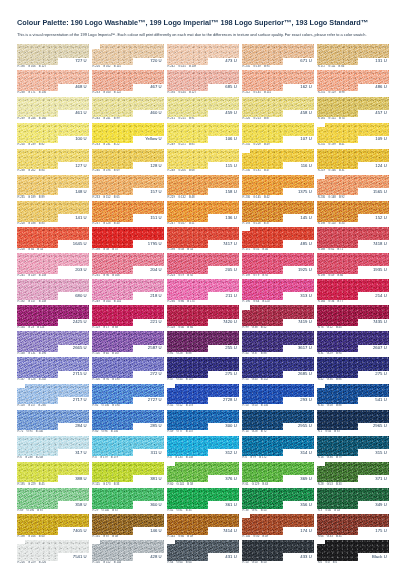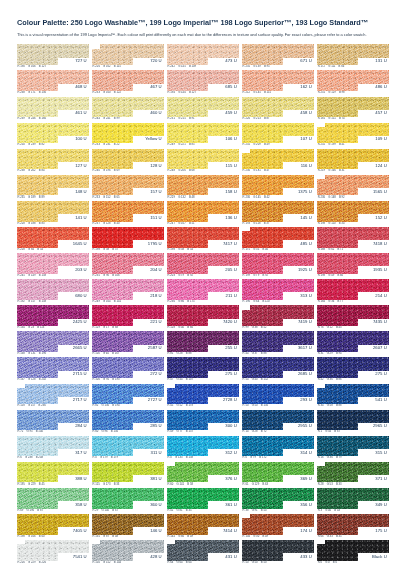--- a/index.html
+++ b/index.html
@@ -120,21 +120,21 @@
     padding-left: 0.5px;
   }
   .rgb span { display: inline-block; }
 </style>
 </head>
 <body>
 
 <div id="page">
 
   <div class="header">
-    <div class="doc-title">Colour Palette: 250 Logo Washable™, 199 Logo Imperial™ 198 Logo Superior™, 193 Logo Standard™</div>
+    <div class="doc-title">Colour Palette: 190 Logo Washable™, 199 Logo Imperial™ 198 Logo Superior™, 193 Logo Standard™</div>
     <div class="doc-desc">This is a visual representation of the 199 Logo Imperial™. Each colour will print differently on each mat due to the differences in texture and surface quality. For exact colors, please refer to a color swatch.</div>
   </div>
 
   <div class="grid" id="swatch-grid">
       <div class="cell">
         <div class="chip" style="background-color: rgb(222, 211, 176);">
           <div class="tex"></div>
           <div class="tex2"></div>
           <div class="code-notch">
             <span class="code-label">727 U</span>

